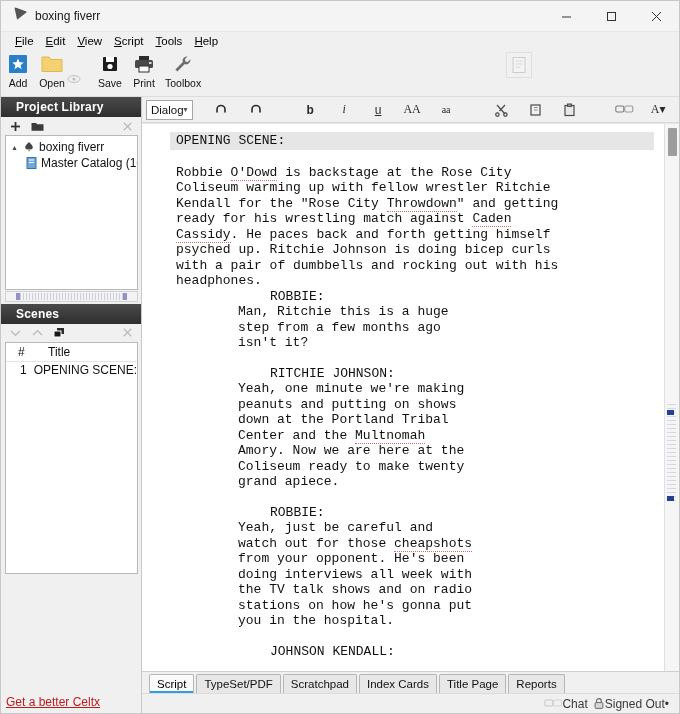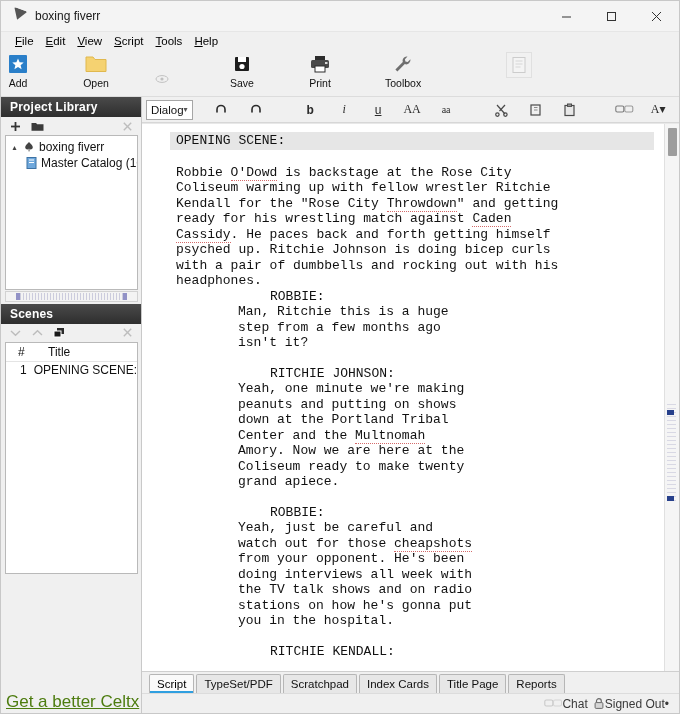--- a/index.html
+++ b/index.html
@@ -57,21 +57,20 @@
   .menubar .mi { padding: 0 6px; line-height: 18px; }
   .menubar .mi u { text-decoration: underline; }
 
   
   .maintoolbar {
     height: 47px; flex: 0 0 47px;
     display: flex; align-items: flex-start;
     background: #f0f0f0;
     border-bottom: 1px solid #dcdcdc;
     position: relative;
-    gap: 44px;
   }
   .tbtn {
     width: auto; min-width: 34px;
     height: 44px;
     display: flex; flex-direction: column;
     align-items: center; justify-content: flex-start;
     padding: 2px 4px 0 4px;
     font-size: 10.5px; color: #111;
     cursor: default;
   }
@@ -92,21 +91,21 @@
     background: #f0f0f0;
     border-right: 1px solid #c9c9c9;
     min-height: 0;
   }
   .panel-header {
     height: 20px; flex: 0 0 20px;
     background: #3b3b3b;
     color: #fff;
     font-weight: bold; font-size: 12px;
     display: flex; align-items: center;
-    padding-left: 9px;
+    padding-left: 15px;
     letter-spacing: .2px;
     background-image: linear-gradient(#4a4a4a,#2e2e2e);
   }
   .panel-tools {
     height: 18px; flex: 0 0 18px;
     display: flex; align-items: center;
     gap: 6px; padding: 0 6px;
     background: #f0f0f0;
     font-size: 11px; color: #444;
   }
@@ -154,21 +153,21 @@
   .sc-row { display: flex; }
   .sc-row .c1 { width: 40px; padding: 1px 0 1px 14px; color: #111; }
   .sc-row .c2 { padding: 1px 0 1px 2px; color: #111; white-space: nowrap; }
   .leftfooter { flex: 1 1 auto; }
   .promo {
     height: 22px; flex: 0 0 22px;
     display: flex; align-items: center;
     padding-left: 5px;
     background: #f0f0f0;
   }
-  .promo a { color: #4d7c0f; font-size: 17px; }
+  .promo a { color: #b91c1c; font-size: 12px; }
 
   
   .rightcol { flex: 1 1 auto; display: flex; flex-direction: column; min-width: 0; }
 
   .fmttoolbar {
     height: 26px; flex: 0 0 26px;
     display: flex; align-items: center;
     background: #f0f0f0;
     border-bottom: 1px solid #d7d7d7;
     padding: 0 4px;
@@ -583,21 +582,21 @@
         <div class="gutter-l"></div>
         <div class="page" id="script-page">
             <div class="sceneheading">OPENING SCENE:</div>
             <div class="action"><div><span>Robbie </span><span class="sp">O'Dowd</span><span> is backstage at the Rose City</span></div><div><span>Coliseum warming up with fellow wrestler Ritchie</span></div><div><span>Kendall for the "Rose City </span><span class="sp">Throwdown</span><span>" and getting</span></div><div><span>ready for his wrestling match against </span><span class="sp">Caden</span></div><div><span class="sp">Cassidy</span><span>. He paces back and forth getting himself</span></div><div><span>psyched up. Ritchie Johnson is doing bicep curls</span></div><div><span>with a pair of dumbbells and rocking out with his</span></div><div><span>headphones.</span></div></div>
             <div class="charname">ROBBIE:</div>
             <div class="dialogue dialog"><div><span>Man, Ritchie this is a huge</span></div><div><span>step from a few months ago</span></div><div><span>isn't it?</span></div></div>
             <div class="charname">RITCHIE JOHNSON:</div>
             <div class="dialogue dialog"><div><span>Yeah, one minute we're making</span></div><div><span>peanuts and putting on shows</span></div><div><span>down at the Portland Tribal</span></div><div><span>Center and the </span><span class="sp">Multnomah</span></div><div><span>Amory. Now we are here at the</span></div><div><span>Coliseum ready to make twenty</span></div><div><span>grand apiece.</span></div></div>
             <div class="charname">ROBBIE:</div>
             <div class="dialogue dialog"><div><span>Yeah, just be careful and</span></div><div><span>watch out for those </span><span class="sp">cheapshots</span></div><div><span>from your opponent. He's been</span></div><div><span>doing interviews all week with</span></div><div><span>the TV talk shows and on radio</span></div><div><span>stations on how he's gonna put</span></div><div><span>you in the hospital.</span></div></div>
-            <div class="charname last">RITCHIE KENDALL:</div>
+            <div class="charname last">JOHNSON KENDALL:</div>
           </div>
         <div class="vscroll">
           <div class="vthumb"></div>
           <div class="ticks" style="top:280px;height:100px"></div>
           <div class="mark" style="top:286px"></div>
           <div class="mark" style="top:372px"></div>
         </div>
       </div>
 
       <div class="tabstrip" id="tabstrip">

